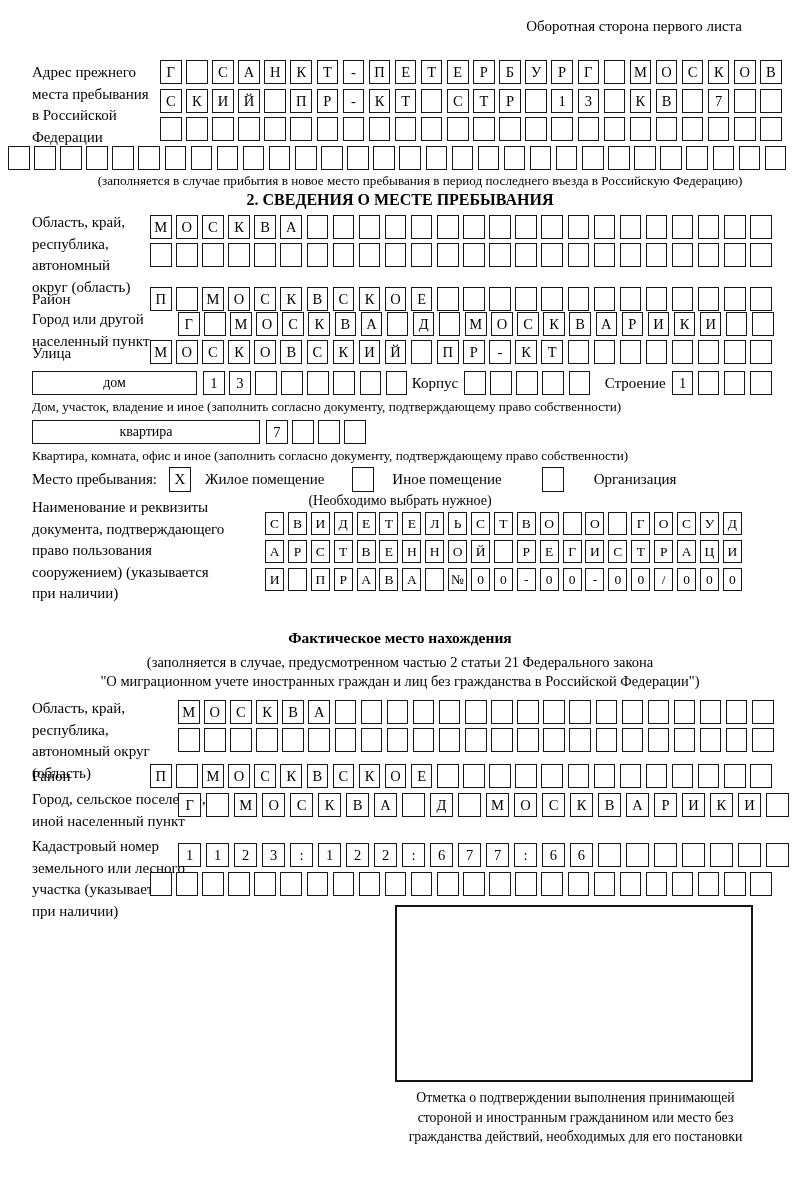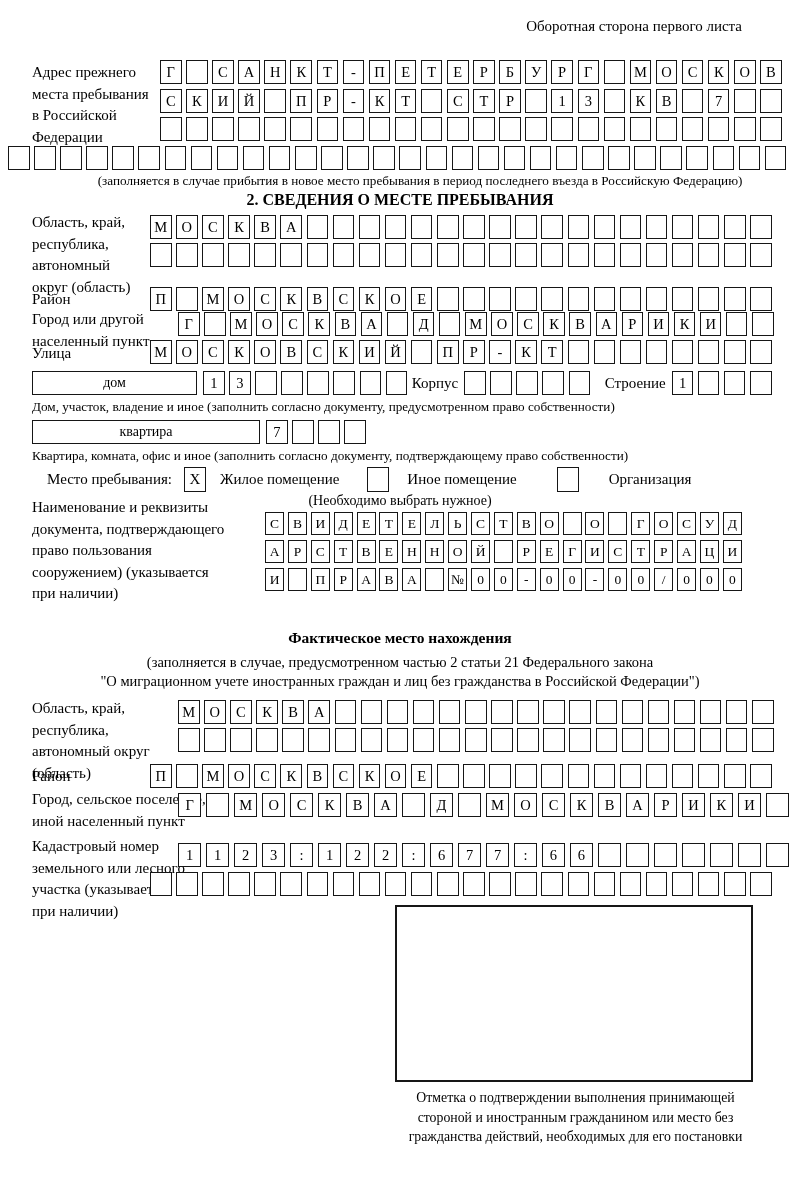--- a/index.html
+++ b/index.html
@@ -336,35 +336,35 @@
   <div class="gap10"></div>
   <div class="mesto-label">Строение</div>
   <div class="gap6"></div>
   <div class="cellrow">
       <span class="cell">1</span>
       <span class="cell"></span>
       <span class="cell"></span>
       <span class="cell"></span>
     </div>
 </div>
-<div class="abs caption" style="left:32px;top:399px;">Дом, участок, владение и иное (заполнить согласно документу, предусмотренном право собственности)</div>
+<div class="abs caption" style="left:32px;top:399px;">Дом, участок, владение и иное (заполнить согласно документу, подтверждающему право собственности)</div>
 
 <div class="abs inline-flex" style="left:32px;top:420px;">
   <div class="boxlabel" style="width:228px;">квартира</div>
   <div class="gap6"></div>
   <div class="cellrow">
       <span class="cell">7</span>
       <span class="cell"></span>
       <span class="cell"></span>
       <span class="cell"></span>
     </div>
 </div>
 <div class="abs caption" style="left:32px;top:448px;">Квартира, комната, офис и иное (заполнить согласно документу, подтверждающему право собственности)</div>
 
-<div class="abs inline-flex" style="left:47px;top:467px;">
+<div class="abs inline-flex" style="left:32px;top:467px;">
   <div class="mesto-label">Место пребывания:</div>
   <div style="width:12px;flex:none;"></div>
   <div class="cb">X</div>
   <div style="width:14px;flex:none;"></div>
   <div class="mesto-label">Жилое помещение</div>
   <div style="width:28px;flex:none;"></div>
   <div class="cb"></div>
   <div style="width:18px;flex:none;"></div>
   <div class="mesto-label">Иное помещение</div>
   <div style="width:40px;flex:none;"></div>

